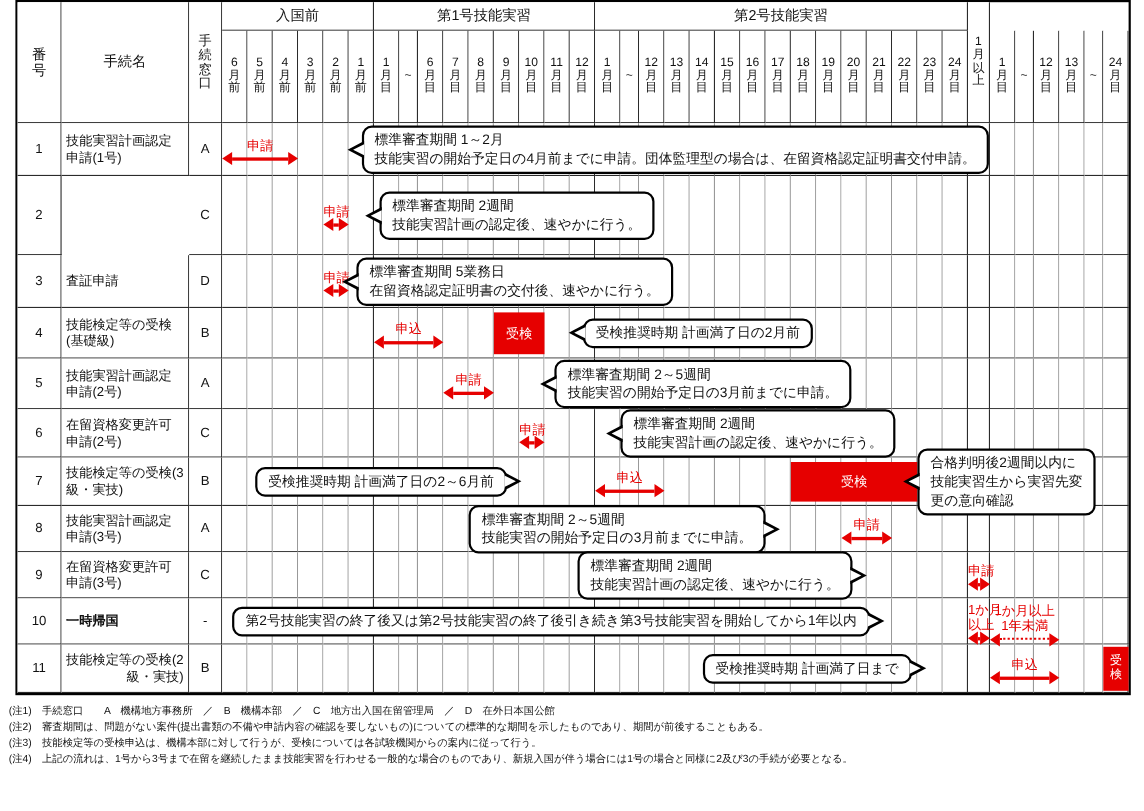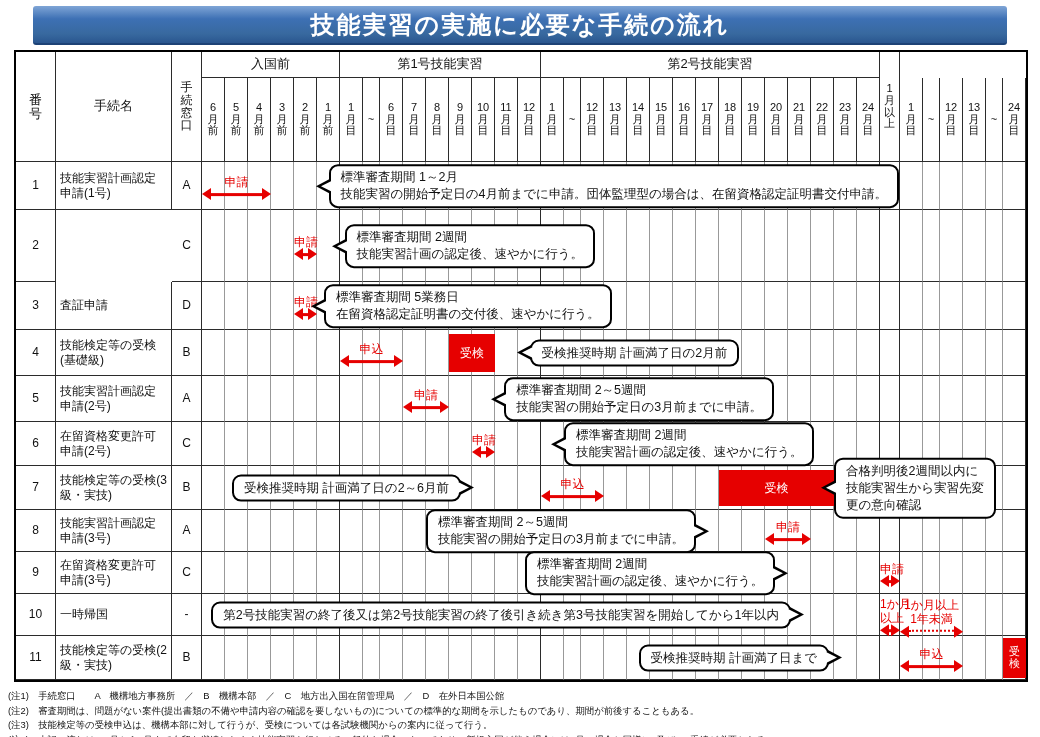--- a/index.html
+++ b/index.html
@@ -45,21 +45,20 @@
   .tail-left::before{right:100%;margin-top:-8px;border-width:8px 15px 8px 0;border-right-color:#000;}
   .tail-left::after{right:100%;margin-top:-5px;border-width:5px 10px 5px 0;border-right-color:#fff;}
   .tail-right::before{left:100%;margin-top:-8px;border-width:8px 0 8px 15px;border-left-color:#000;}
   .tail-right::after{left:100%;margin-top:-5px;border-width:5px 0 5px 10px;border-left-color:#fff;}
   .notes{margin:7px 4px 0 8px;font-size:9.4px;line-height:1.55;color:#111;}
 </style>
 </head>
 <body>
 
 <div class="page" style="--red:#e60000;">
-  <div class="title-bar">技能実習の実施に必要な手続の流れ</div>
   <div class="tbl" id="tbl" style="grid-template-columns: 40px 116px 30px 23px 23px 23px 23px 23px 23px 23px 17px 23px 23px 23px 23px 23px 23px 23px 23px 17px 23px 23px 23px 23px 23px 23px 23px 23px 23px 23px 23px 23px 23px 20px 23px 17px 23px 23px 17px 23px; grid-template-rows: 26px 84px 48px 72px 48px 46px 46px 44px 44px 42px 42px 42px 44px;">
       <div class="hcell" style="grid-area: 1 / 1 / span 2;">
         <div class="vstack">
           <div>番</div>
           <div>号</div>
         </div>
       </div>
       <div class="hcell" style="grid-area: 1 / 2 / span 2;">手続名</div>
       <div class="hcell" style="grid-area: 1 / 3 / span 2;">
         <div class="vstack" style="font-size: 12px;">
@@ -756,21 +755,21 @@
         <div class="marker" style="left: 678px; width: 20px;">
           <div class="mlabel">申請</div>
           <div class="arr"></div>
         </div>
         <div class="callout tail-right" style="left: 322.9px;">
           <div class="cline">標準審査期間 2週間</div>
           <div class="cline">技能実習計画の認定後、速やかに行う。</div>
         </div>
       </div>
       <div class="cell center" style="grid-area: 12 / 1;">10</div>
-      <div class="cell name" style="grid-area: 12 / 2;">一時帰国</div>
+      <div class="cell name" style="grid-area: 12 / 2; font-weight: bold;">一時帰国</div>
       <div class="cell center" style="grid-area: 12 / 3;">-</div>
       <div class="tcell" style="grid-area: 12 / 4;"></div>
       <div class="tcell" style="grid-area: 12 / 5;"></div>
       <div class="tcell" style="grid-area: 12 / 6;"></div>
       <div class="tcell" style="grid-area: 12 / 7;"></div>
       <div class="tcell" style="grid-area: 12 / 8;"></div>
       <div class="tcell sec" style="grid-area: 12 / 9;"></div>
       <div class="tcell" style="grid-area: 12 / 10;"></div>
       <div class="tcell" style="grid-area: 12 / 11;"></div>
       <div class="tcell" style="grid-area: 12 / 12;"></div>
@@ -811,21 +810,21 @@
         <div class="marker" style="left: 698px; width: 63px;">
           <div class="mlabel">1か月以上
 1年未満</div>
           <div class="arr dotted"></div>
         </div>
         <div class="callout tail-right" style="left: 9.2px;">
           <div class="cline">第2号技能実習の終了後又は第2号技能実習の終了後引き続き第3号技能実習を開始してから1年以内</div>
         </div>
       </div>
       <div class="cell center" style="grid-area: 13 / 1;">11</div>
-      <div class="cell name" style="grid-area: 13 / 2;">技能検定等の受検(2級・実技)</div>
+      <div class="cell name" style="grid-area: 13 / 2; text-align: right;">技能検定等の受検(2級・実技)</div>
       <div class="cell center" style="grid-area: 13 / 3;">B</div>
       <div class="tcell" style="grid-area: 13 / 4;"></div>
       <div class="tcell" style="grid-area: 13 / 5;"></div>
       <div class="tcell" style="grid-area: 13 / 6;"></div>
       <div class="tcell" style="grid-area: 13 / 7;"></div>
       <div class="tcell" style="grid-area: 13 / 8;"></div>
       <div class="tcell sec" style="grid-area: 13 / 9;"></div>
       <div class="tcell" style="grid-area: 13 / 10;"></div>
       <div class="tcell" style="grid-area: 13 / 11;"></div>
       <div class="tcell" style="grid-area: 13 / 12;"></div>

